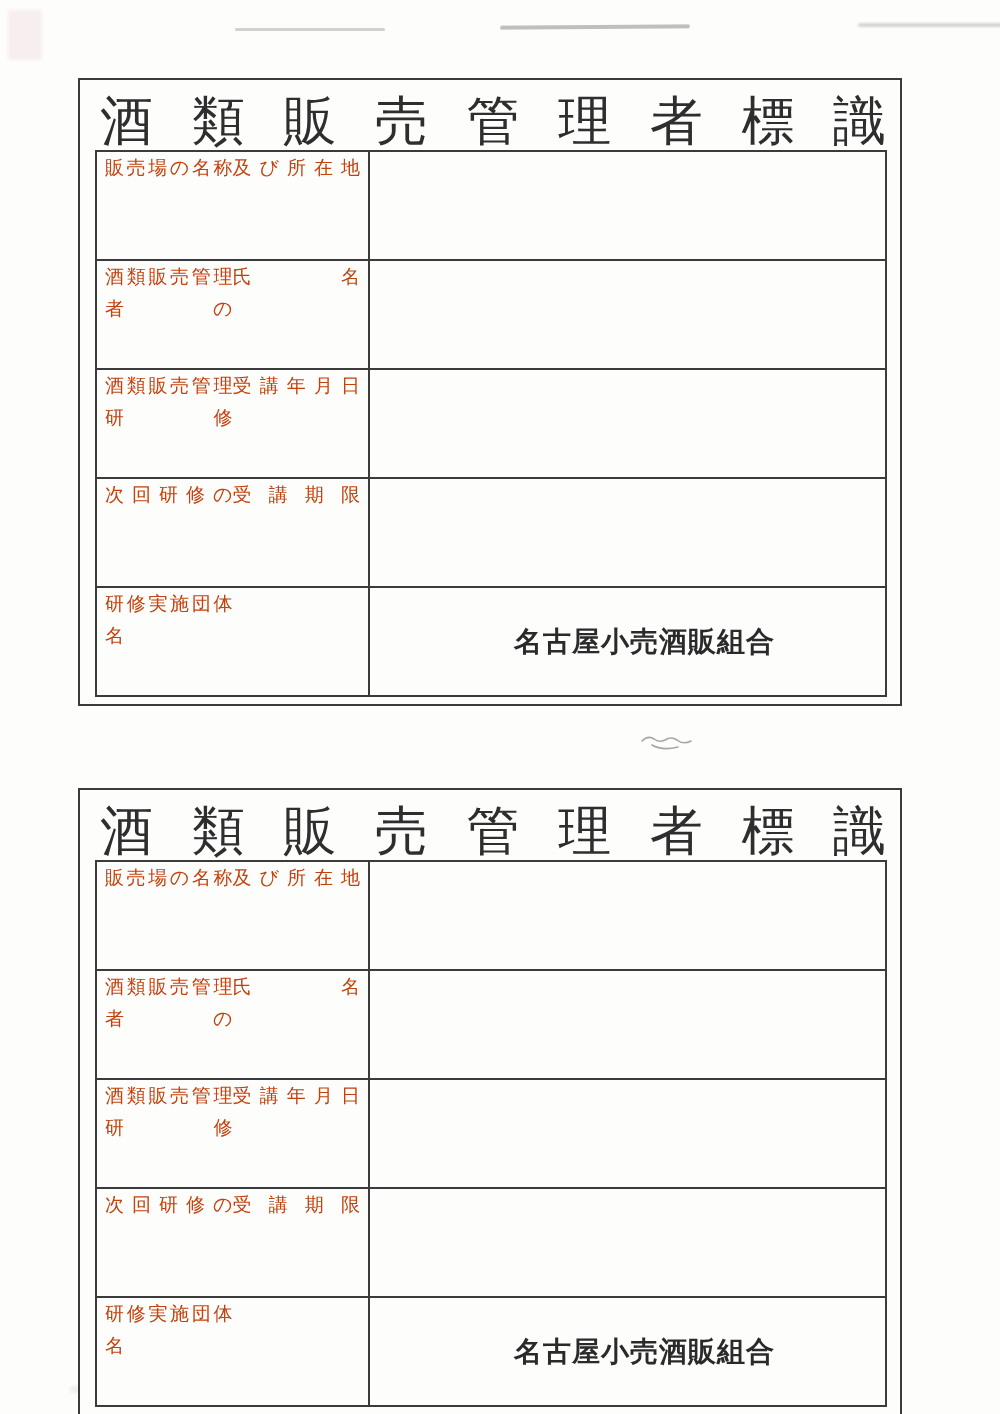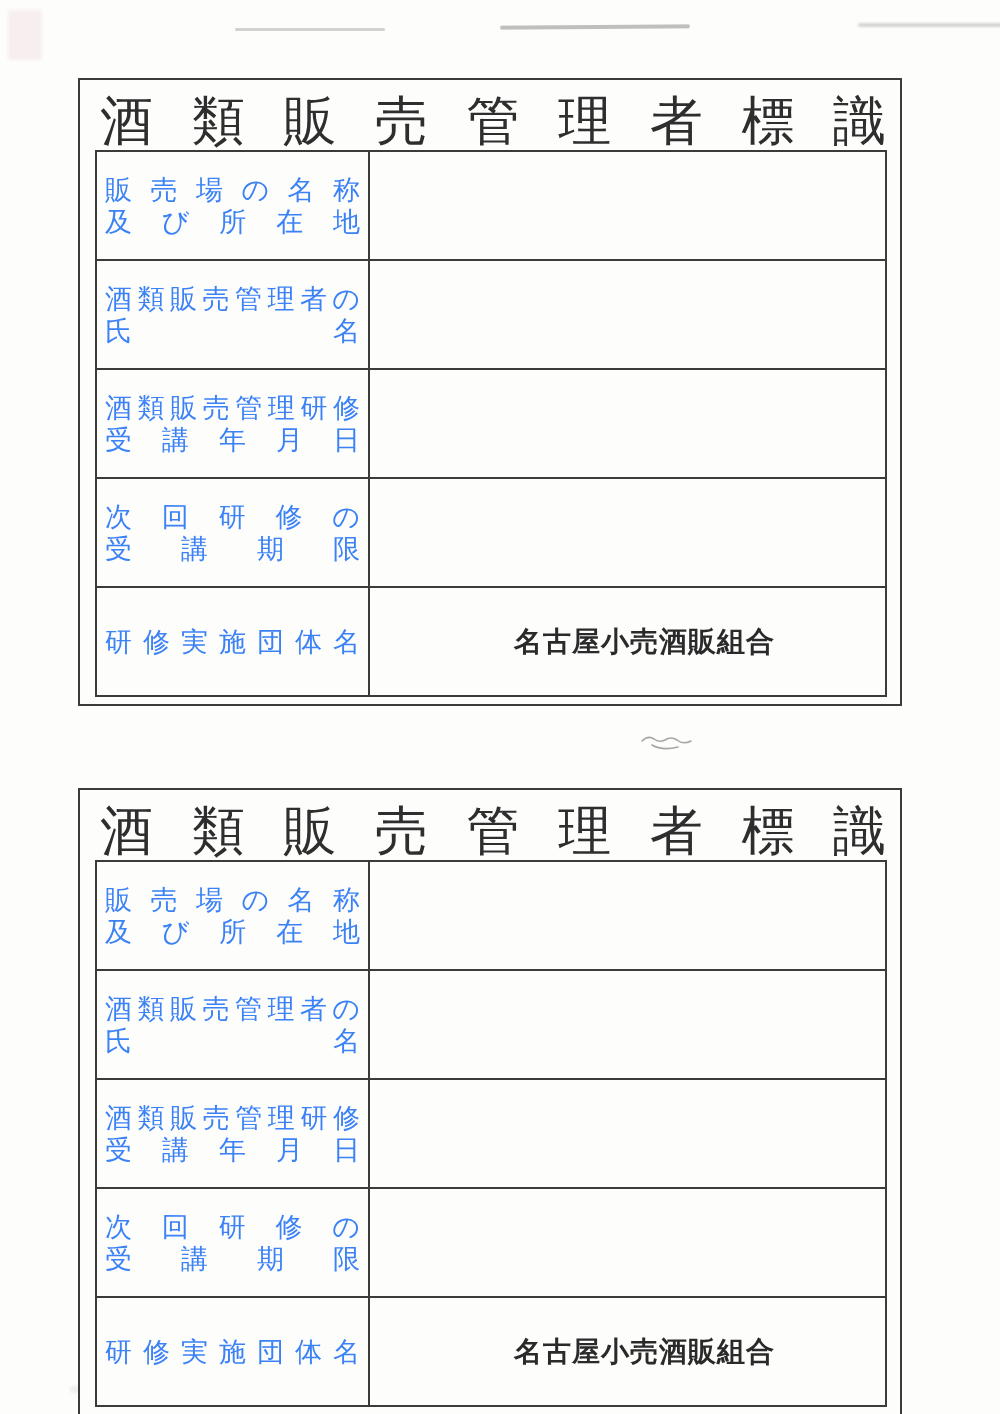--- a/index.html
+++ b/index.html
@@ -47,23 +47,23 @@
     display:flex;flex-direction:column;
     background:transparent;
   }
   .form-row{
     flex:1;display:flex;min-height:0;
   }
   .form-row + .form-row{border-top:2px solid #3b3b3b;gap:34px;}
   .cell-label{
     width:255px;flex:none;
     border-right:2px solid #3b3b3b;
-    display:flex;flex-direction:column;justify-content:center;
+    display:flex;flex-direction:row;justify-content:center;
     padding:0 8px;box-sizing:content-box;
-    font-size:27px;line-height:32px;color:#3b82f6;
+    font-size:19px;line-height:32px;color:#c2410c;
   }
   .label-line{
     text-align:justify;text-align-last:justify;
     width:100%;
   }
   .cell-value{
     flex:1;min-width:0;
     display:flex;align-items:center;justify-content:center;
     font-size:28px;font-weight:600;letter-spacing:1px;
     color:#2a2a2a;

